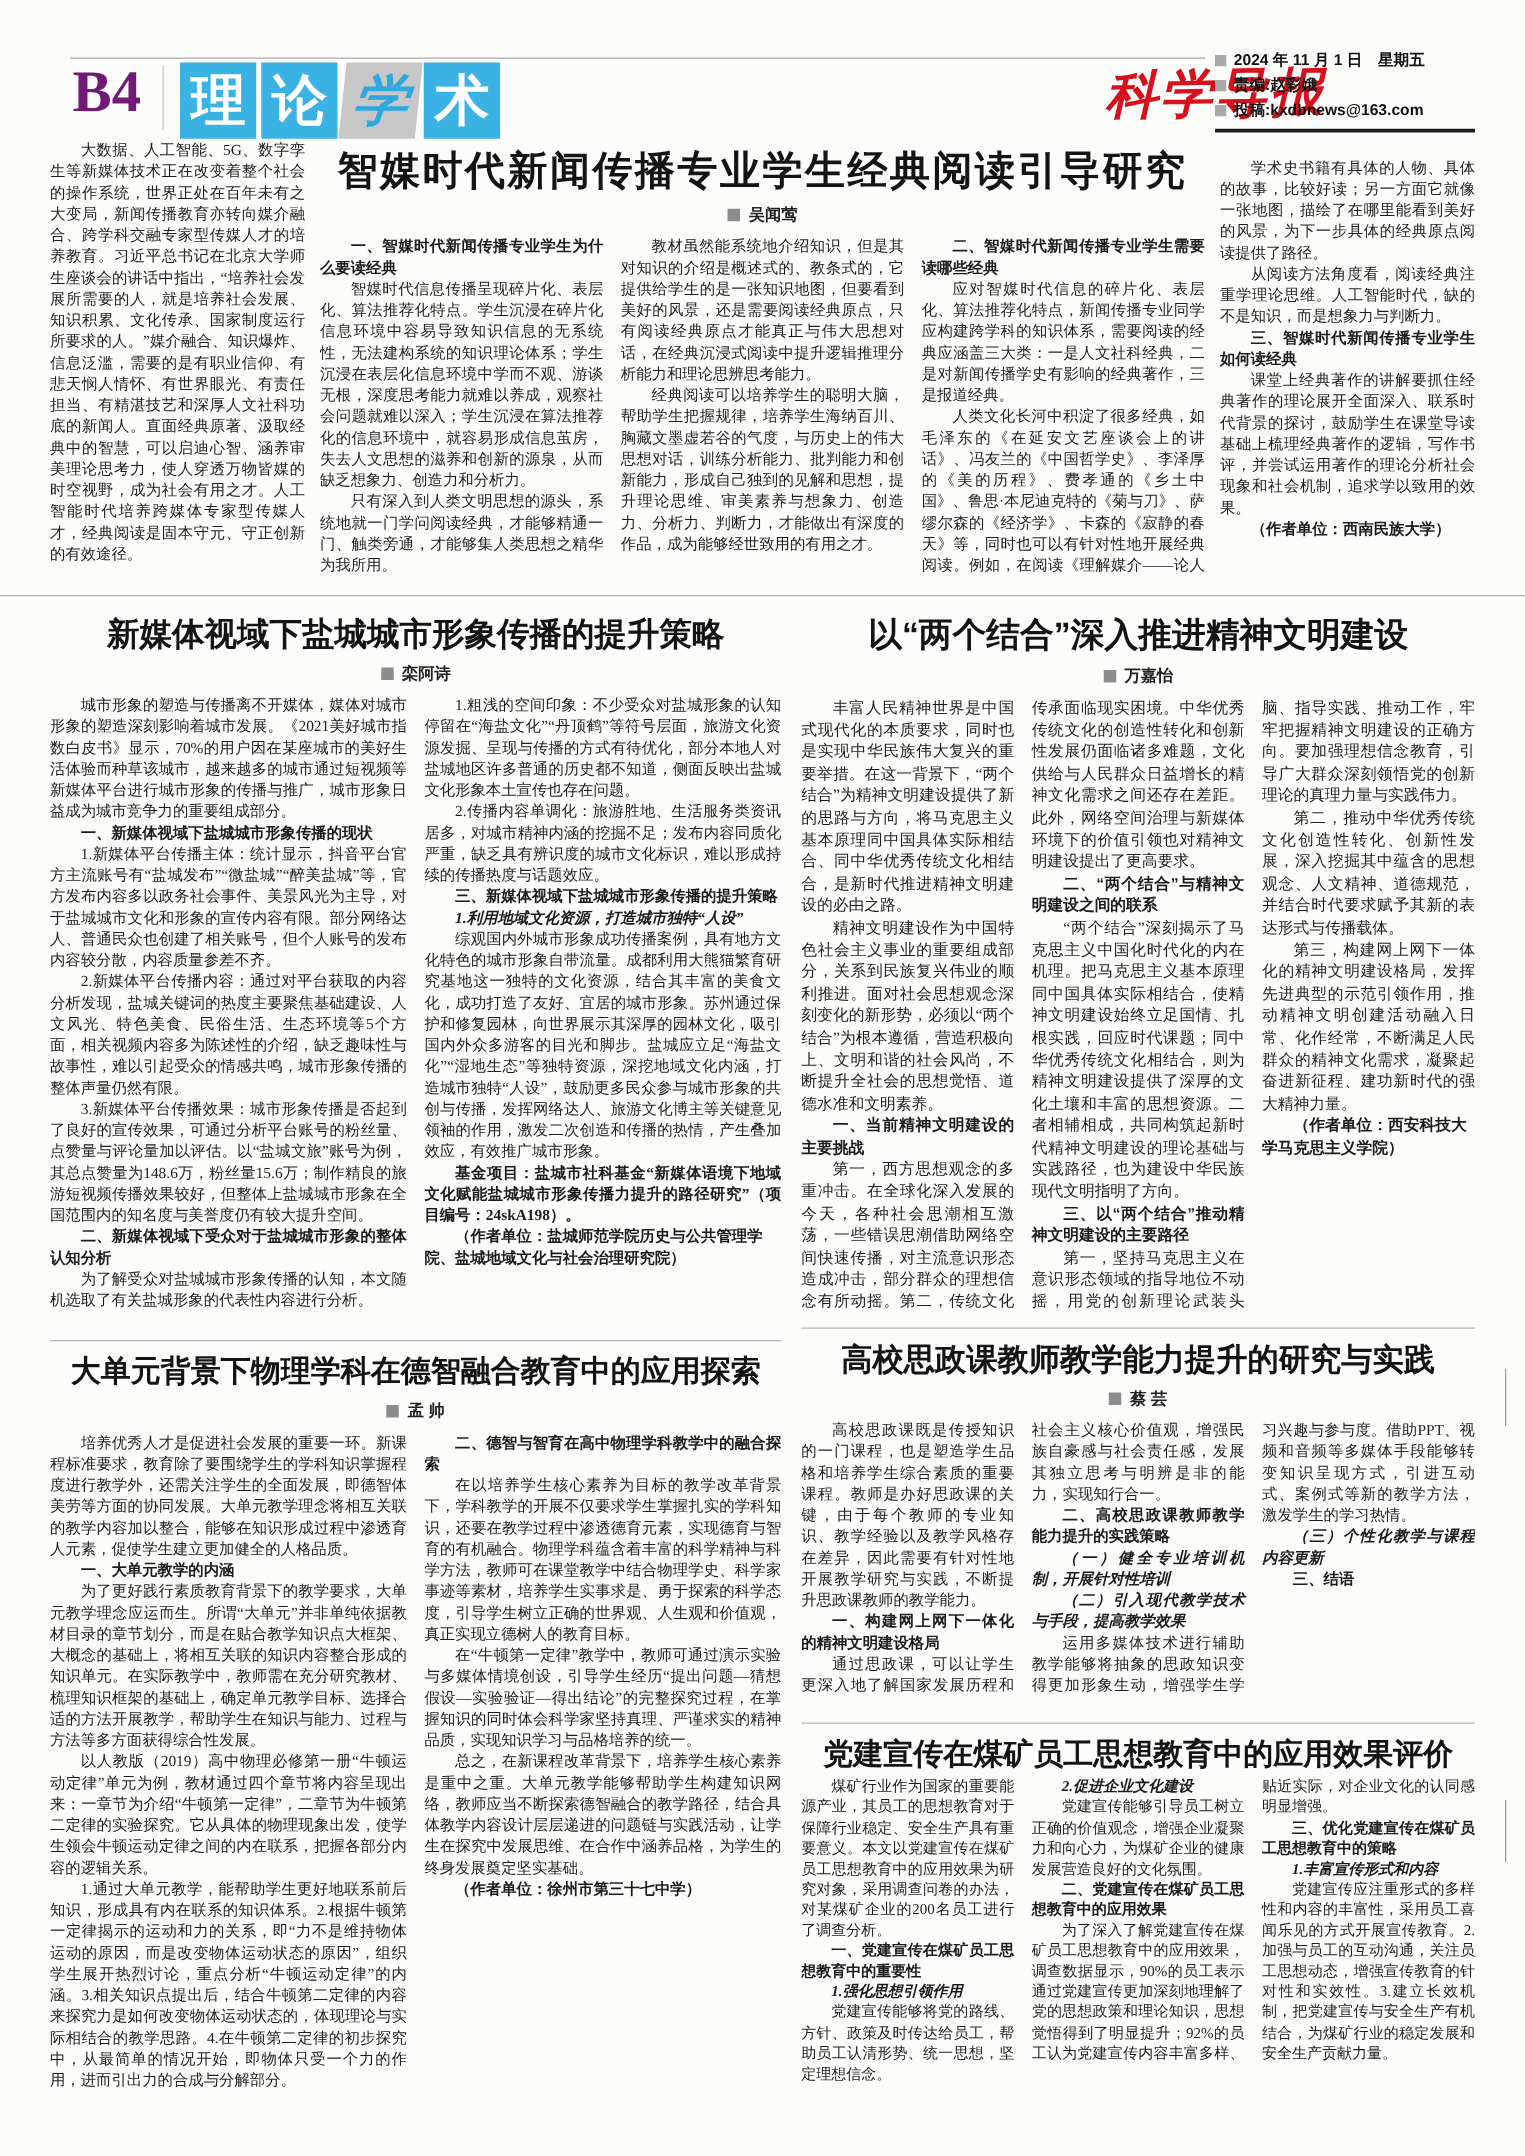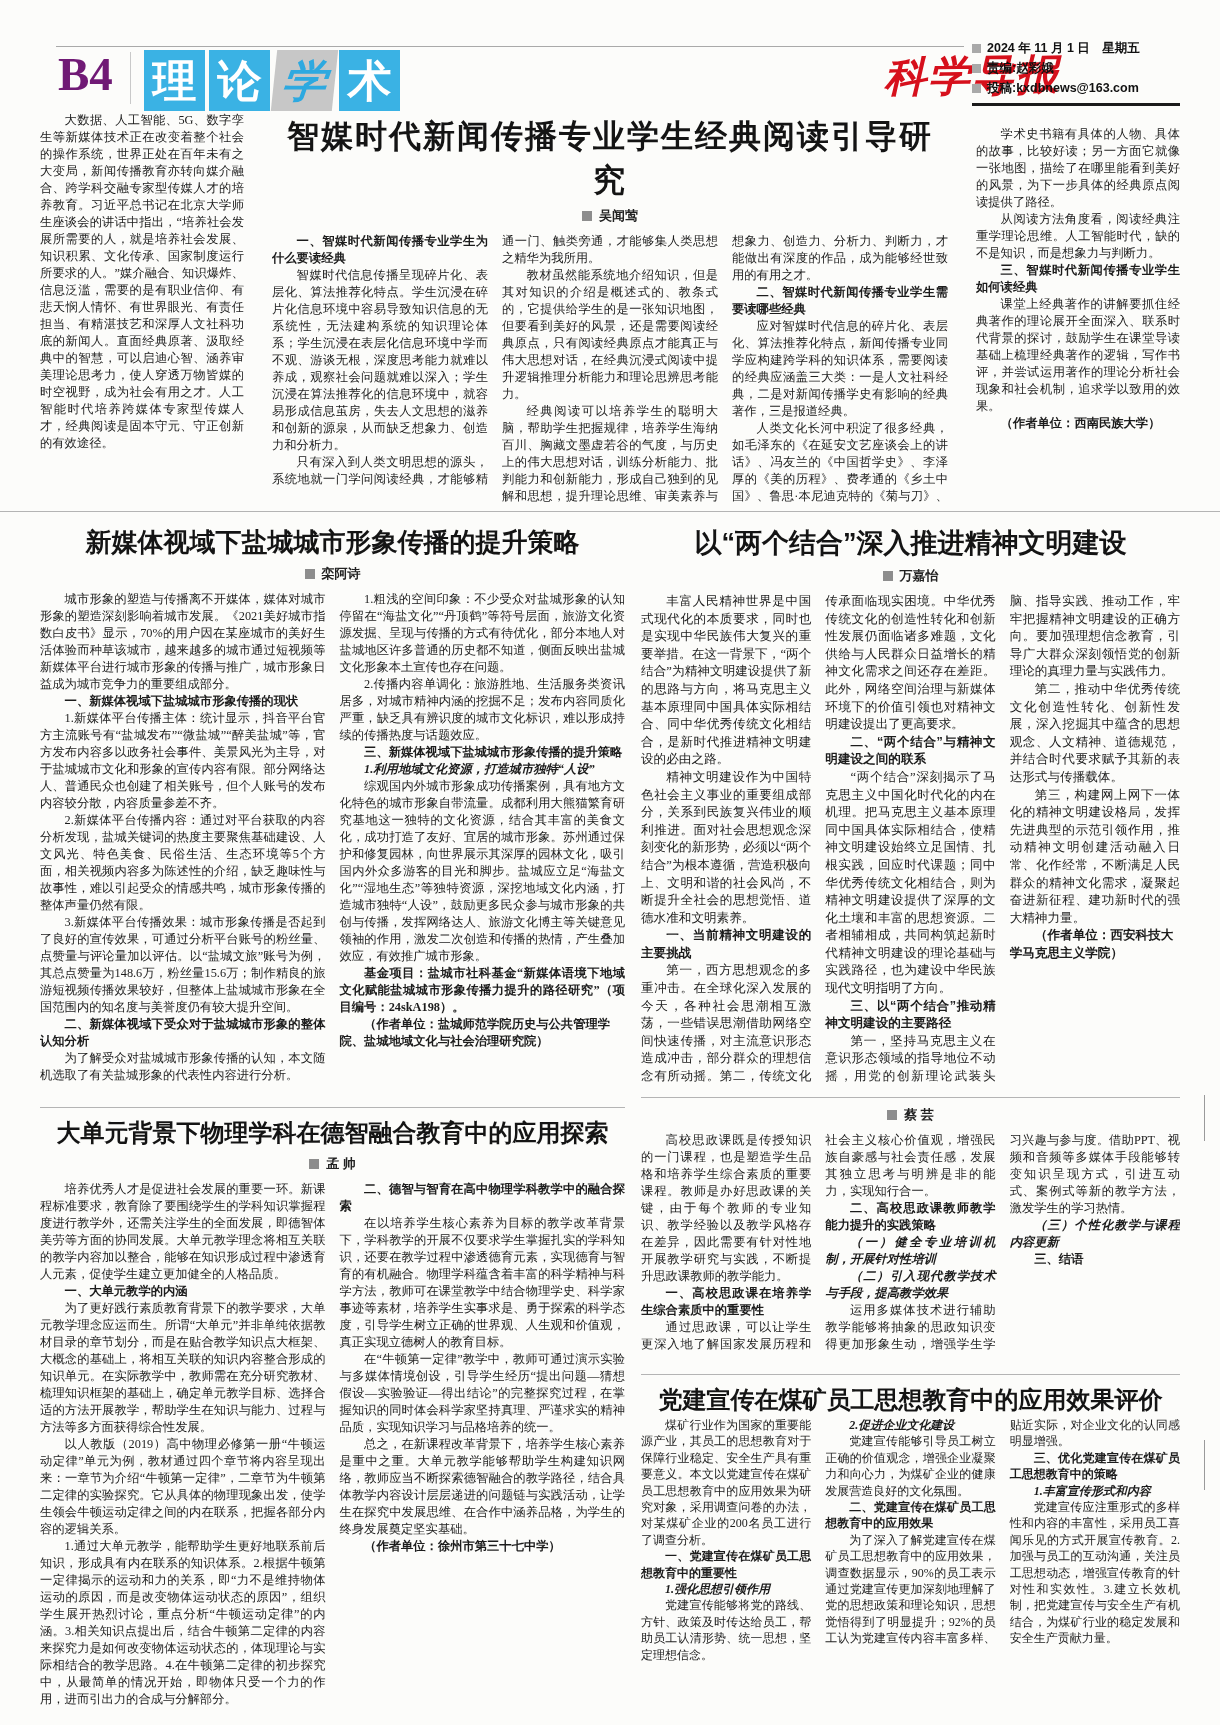--- a/index.html
+++ b/index.html
@@ -28,21 +28,21 @@
   .byline{margin:5px 0 8px;font-size:13px;font-weight:700;
           font-family:"Liberation Sans","DejaVu Sans",sans-serif;color:#222;}
   .byline .sq{width:10px;height:10px;background:#8d8d8d;vertical-align:-1px;margin-right:7px;}
   .body{font-size:12.3px;line-height:17px;text-align:justify;overflow:hidden;column-gap:14px;column-fill:auto;}
   .blk{margin:0;text-indent:2em;}
   .blk.h{font-family:"Liberation Sans","DejaVu Sans",sans-serif;font-weight:700;}
   .blk.s{font-weight:700;font-style:italic;}
   .blk.fund{font-weight:700;}
   .blk.author{text-align:left;font-weight:700;padding-right:2px;}
   
-  .a1{margin:0 40px;padding-top:6px;display:flex;gap:28px;}
+  .a1{margin:0 40px;padding-top:6px;display:flex;gap:12px;}
   .a1 .side{width:204px;flex:0 0 auto;}
   .a1 .side .body{height:358px;}
   .a1 .side.right .body{height:344px;margin-top:14px;}
   .a1 .center{flex:1;}
   .a1 .center .art-title{font-size:32px;letter-spacing:2px;line-height:44px;margin-top:2px;}
   .a1 .center .body{column-count:3;height:272px;}
   .hr-full{margin:6px 0 0;border-top:1px solid #b4b4b4;}
   .cols-wrap{margin:12px 40px 0;display:flex;gap:16px;}
   .col-left{width:585px;flex:0 0 auto;}
   .col-right{flex:1;min-width:0;}
@@ -202,27 +202,28 @@
             <p class="blk p">第二，推动中华优秀传统文化创造性转化、创新性发展，深入挖掘其中蕴含的思想观念、人文精神、道德规范，并结合时代要求赋予其新的表达形式与传播载体。</p>
             <p class="blk p">第三，构建网上网下一体化的精神文明建设格局，发挥先进典型的示范引领作用，推动精神文明创建活动融入日常、化作经常，不断满足人民群众的精神文化需求，凝聚起奋进新征程、建功新时代的强大精神力量。</p>
             <p class="blk author">（作者单位：西安科技大学马克思主义学院）</p>
           </div>
       </section>
 
       <div class="hr"></div>
 
       <section class="a5">
         <div class="art-head">
+          <h2 class="art-title">高校思政课教师教学能力提升的研究与实践</h2>
           <div class="byline">
             <span class="sq"></span><span>蔡 芸</span>
           </div>
         </div>
         <div class="body">
             <p class="blk p">高校思政课既是传授知识的一门课程，也是塑造学生品格和培养学生综合素质的重要课程。教师是办好思政课的关键，由于每个教师的专业知识、教学经验以及教学风格存在差异，因此需要有针对性地开展教学研究与实践，不断提升思政课教师的教学能力。</p>
-            <p class="blk h">一、高校思政课在培养学生综合素质中的重要性</p>
+            <p class="blk h">一、构建网上网下一体化的精神文明建设格局</p>
             <p class="blk p">通过思政课，可以让学生更深入地了解国家发展历程和社会主义核心价值观，增强民族自豪感与社会责任感，发展其独立思考与明辨是非的能力，实现知行合一。</p>
             <p class="blk h">二、高校思政课教师教学能力提升的实践策略</p>
             <p class="blk s">（一）健全专业培训机制，开展针对性培训</p>
             <p class="blk s">（二）引入现代教学技术与手段，提高教学效果</p>
             <p class="blk p">运用多媒体技术进行辅助教学能够将抽象的思政知识变得更加形象生动，增强学生学习兴趣与参与度。借助PPT、视频和音频等多媒体手段能够转变知识呈现方式，引进互动式、案例式等新的教学方法，激发学生的学习热情。</p>
             <p class="blk s">（三）个性化教学与课程内容更新</p>
             <p class="blk h">三、结语</p>
           </div>
       </section>
 

